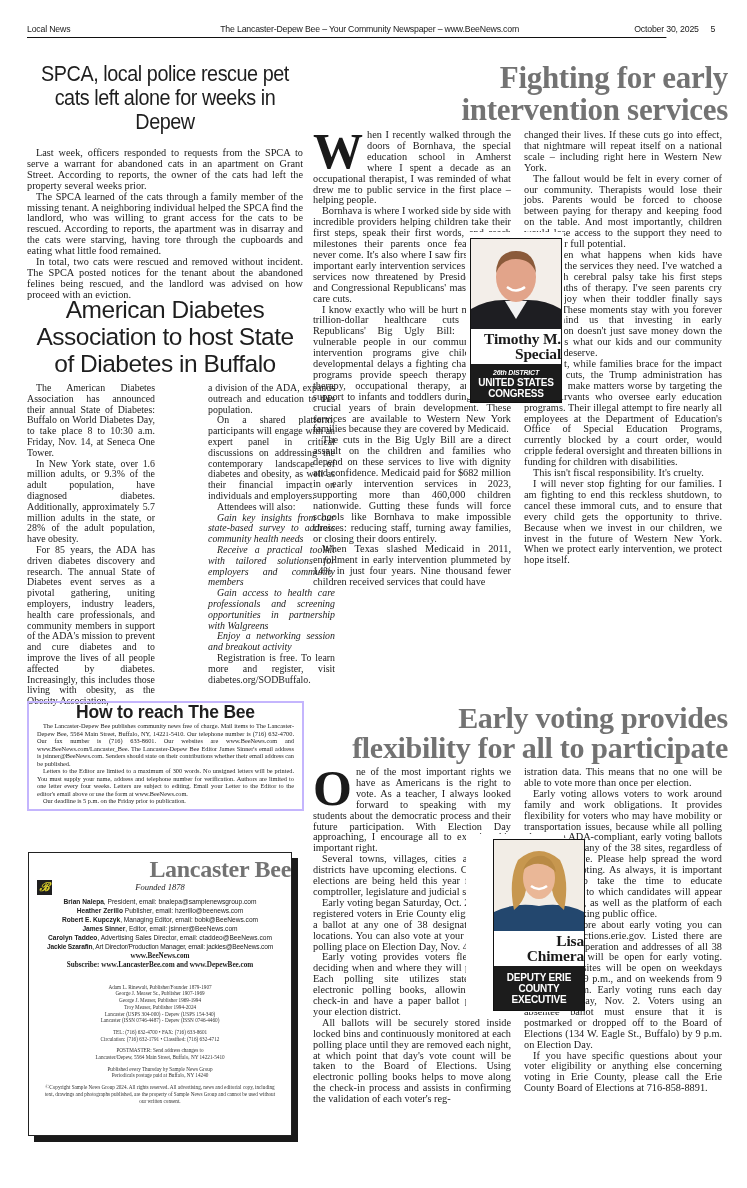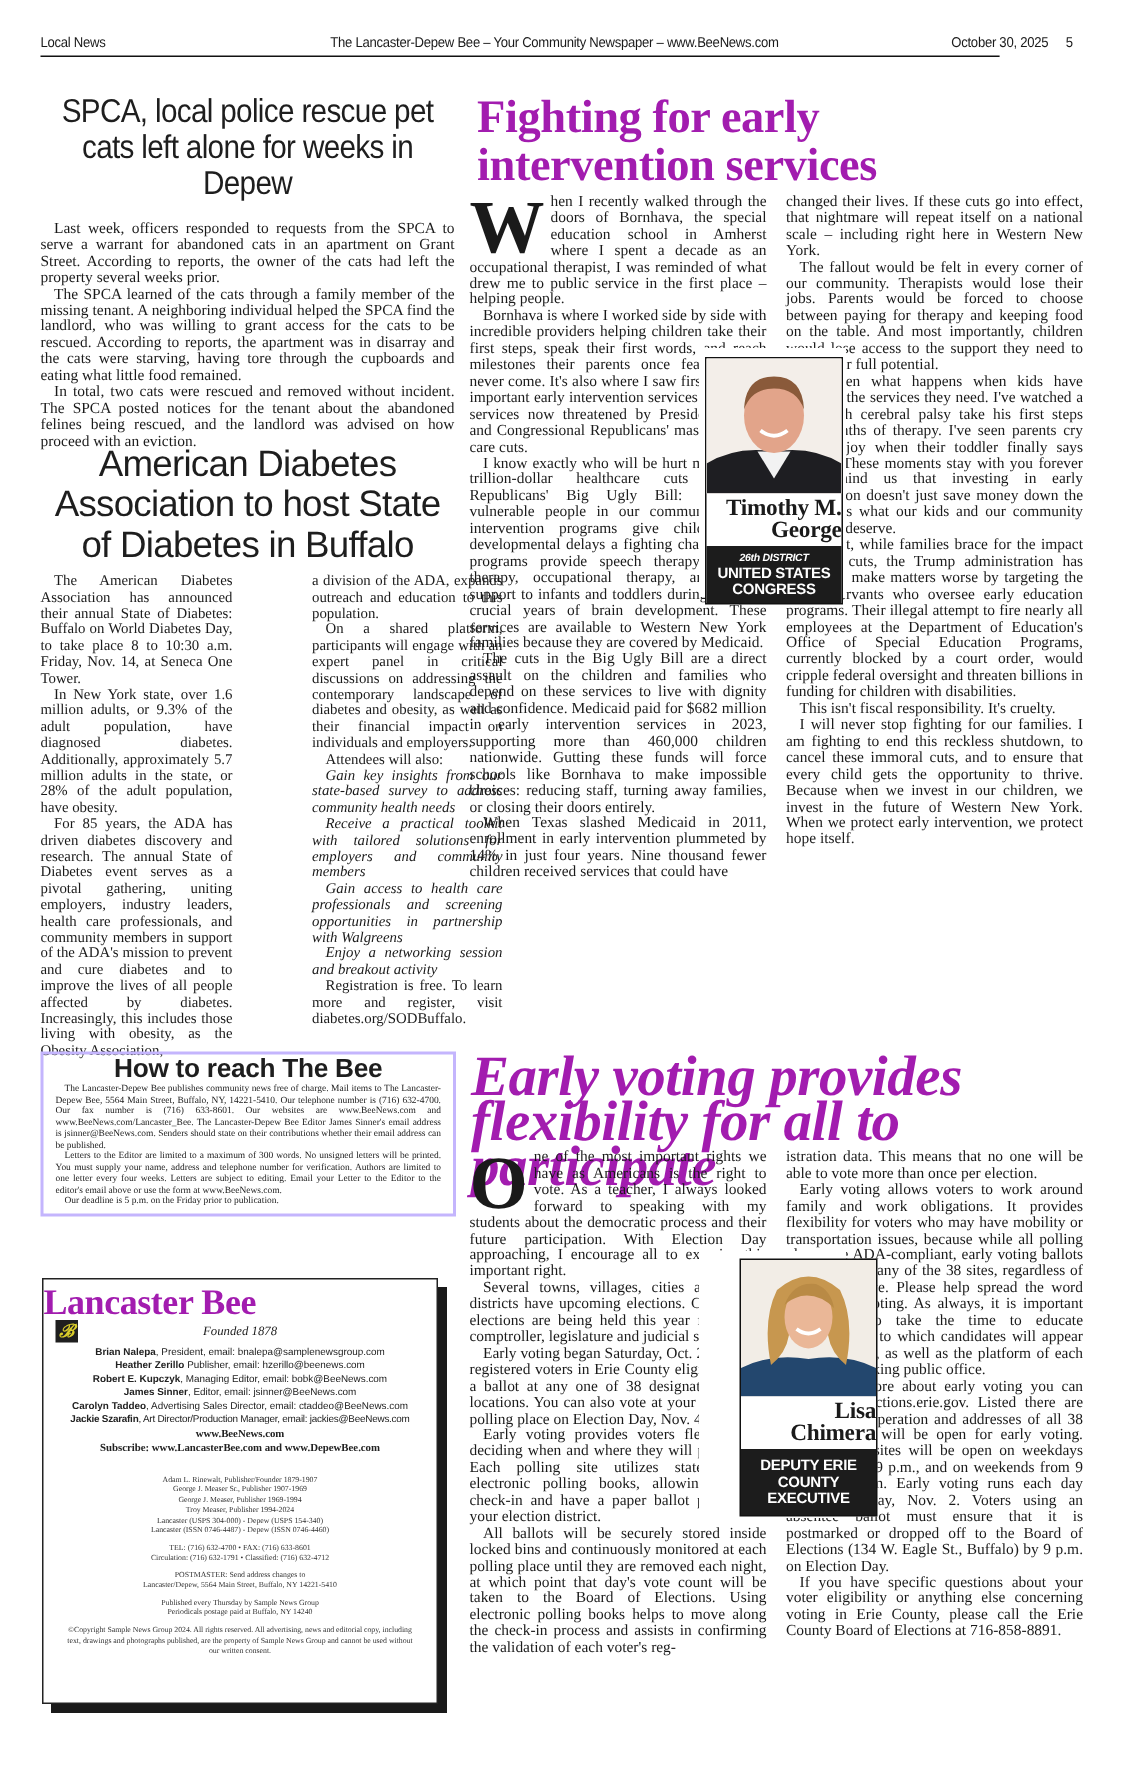--- a/index.html
+++ b/index.html
@@ -4,21 +4,21 @@
 <style>
   html, body { margin:0; padding:0; background:#ffffff; }
   body { width:747px; height:1188px; position:relative; overflow:hidden; color:#1a1a1a; font-family:"DejaVu Serif", serif; }
   .abs { position:absolute; }
   .header { left:27px; top:22px; width:695px; height:15px; border-bottom:1.5px solid #111; font-family:"Liberation Sans", sans-serif; font-size:9.5px; letter-spacing:-0.2px; transform:scaleX(0.92); transform-origin:left; }
   .header span { position:absolute; top:1px; white-space:nowrap; }
   .body-text { font-family:"Liberation Serif", serif; font-size:10.3px; line-height:10.9px; text-align:justify; hyphens:auto; }
   .body-text p { margin:0; text-indent:9px; }
   .body-text p.noind { text-indent:0; }
   .sans-head { font-family:"Liberation Sans", sans-serif; text-align:center; color:#1e1e1e; letter-spacing:-0.5px; }
-  .serif-head { font-family:"Liberation Serif", serif; font-weight:bold; text-align:left; color:#a21caf; letter-spacing:-0.3px; }
+  .serif-head { font-family:"Liberation Serif", serif; font-weight:bold; text-align:right; color:#737373; letter-spacing:-0.3px; }
   .dropcap { float:left; font-family:"Liberation Serif", serif; font-weight:bold; font-size:50px; line-height:38px; margin:2px 4px 0 0; }
   .it p { font-style:italic; }
   .photo-box { border:1px solid #111; background:#fff; }
   .photo { width:100%; background:#ddd; position:relative; overflow:hidden; }
   .caption-name { font-family:"Liberation Serif", serif; font-weight:bold; text-align:right; font-size:15.5px; line-height:15px; padding:2px 0 3px 0; letter-spacing:-0.2px; }
   .caption-title { background:#1c1c1c; color:#fff; font-family:"Liberation Sans", sans-serif; font-weight:bold; text-align:center; font-size:10px; line-height:11px; padding:4px 2px 3px 2px; letter-spacing:-0.2px; }
   .caption-title .sm { font-size:7px; font-style:italic; display:block; line-height:9px; }
   .reach-box { border:2px solid #c4b5fd; font-family:"Liberation Serif", serif; font-size:6.3px; line-height:7.5px; padding:0 8px 4px 8px; text-align:justify; }
   .reach-box p { margin:0; text-indent:6px; }
   .bee-box { border:1px solid #222; background:#fff; box-shadow:6px 6px 0 #1a1a1a; text-align:center; }
@@ -102,21 +102,21 @@
       <rect width="90" height="90" fill="#f3eee9"></rect>
       <path d="M0 90 L0 70 Q20 58 45 62 Q70 58 90 70 L90 90 Z" fill="#1e1e22"></path>
       <path d="M34 62 L45 80 L56 62 Z" fill="#f2f2f2"></path>
       <ellipse cx="45" cy="38" rx="20" ry="25" fill="#e2a48a"></ellipse>
       <path d="M25 34 Q26 12 45 12 Q64 12 65 34 Q60 20 45 20 Q30 20 25 34 Z" fill="#8a5a3a"></path>
       <path d="M36 48 Q45 55 54 48" stroke="#fff" stroke-width="2.5" fill="none"></path>
     </svg>
   </div>
   <div class="caption-name">
     <div>Timothy M.</div>
-    <div>George</div>
+    <div>Special</div>
   </div>
   <div class="caption-title">
     <span class="sm">26th DISTRICT</span>
     <div>UNITED STATES</div>
     <div>CONGRESS</div>
   </div>
 </div>
 
 <div class="abs reach-box" style="left:27px; top:701px; width:257px;">
   <div class="sans-head" style="font-weight:bold; font-size:17.5px; line-height:18px; margin-bottom:1px; letter-spacing:-0.2px;">How to reach The Bee</div>
@@ -157,21 +157,21 @@
       <span>Lancaster/Depew, 5564 Main Street, Buffalo, NY 14221-5410</span>
     </p>
     <p>
       <span>Published every Thursday by Sample News Group</span><br>
       <span>Periodicals postage paid at Buffalo, NY 14240</span>
     </p>
     <p style="padding:0 12px;">©Copyright Sample News Group 2024. All rights reserved. All advertising, news and editorial copy, including text, drawings and photographs published, are the property of Sample News Group and cannot be used without our written consent.</p>
   </div>
 </div>
 
-<div class="abs serif-head" style="left:314px; top:703px; width:414px; font-size:38px; line-height:30px;font-style:italic;">
+<div class="abs serif-head" style="left:314px; top:703px; width:414px; font-size:30px; line-height:30px;">
   <div>Early voting provides</div>
   <div>flexibility for all to participate</div>
 </div>
 <div class="abs body-text" style="left:313px; top:767px; width:198px;">
   <p class="noind"><span class="dropcap">O</span><span>ne of the most important rights we have as Americans is the right to vote. As a teacher, I always looked forward to speaking with my students about the democratic process and their future participation. With Election Day approaching, I encourage all to exercise this important right.</span></p>
   <p>Several towns, villages, cities and school districts have upcoming elections. Countywide elections are being held this year for sheriff, comptroller, legislature and judicial seats.</p>
   <p>Early voting began Saturday, Oct. 25, with all registered voters in Erie County eligible to cast a ballot at any one of 38 designated polling locations. You can also vote at your designated polling place on Election Day, Nov. 4.</p>
   <p>Early voting provides voters flexibility in deciding when and where they will participate. Each polling site utilizes state-of-the-art electronic polling books, allowing you to check-in and have a paper ballot printed for your election district.</p>
   <p>All ballots will be securely stored inside locked bins and continuously monitored at each polling place until they are removed each night, at which point that day's vote count will be taken to the Board of Elections. Using electronic polling books helps to move along the check-in process and assists in confirming the validation of each voter's reg-</p>
 </div>

